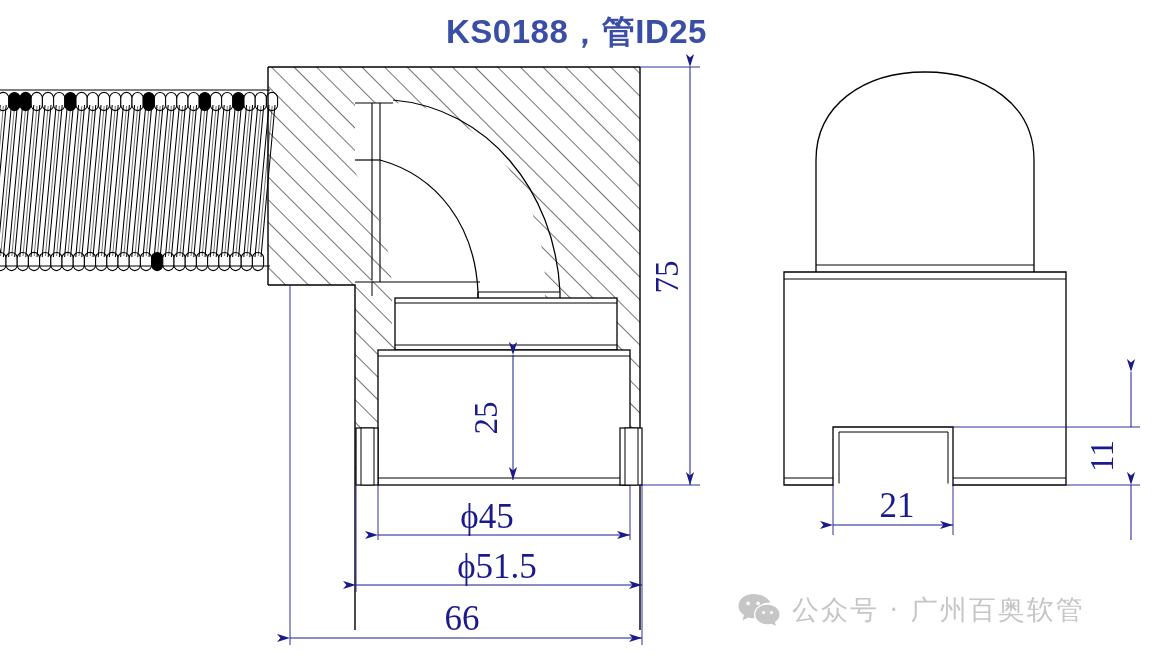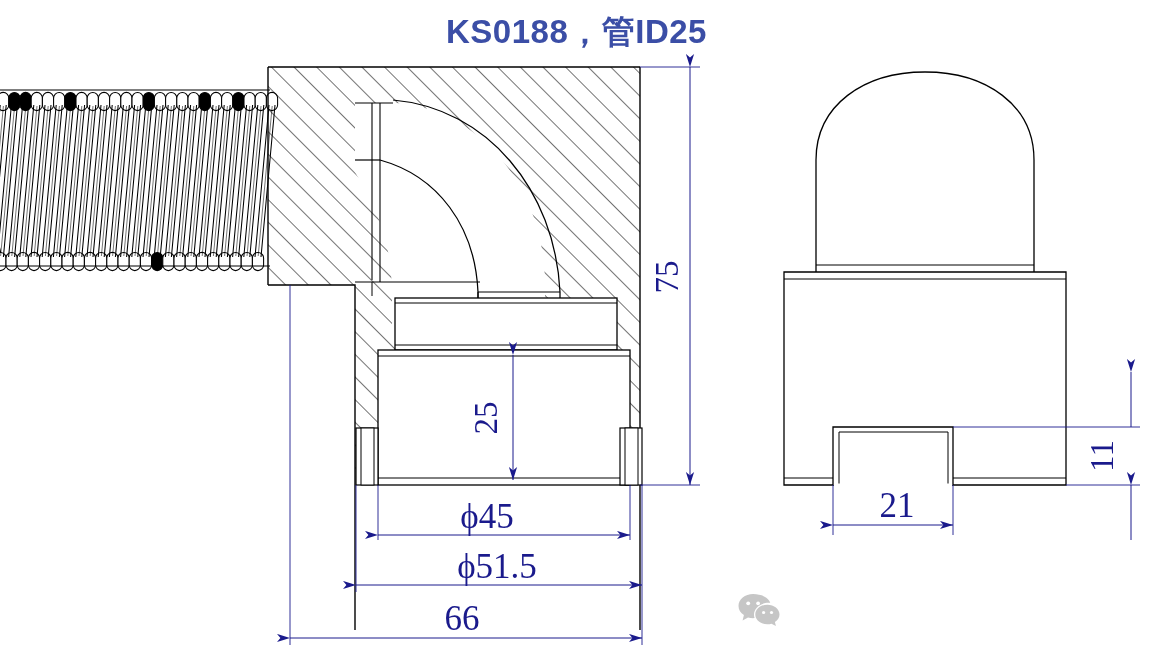--- a/index.html
+++ b/index.html
@@ -317,15 +317,16 @@
                c1.6,0.5 3.4,0.8 5.2,0.8 c0.5,0 0.9,0 1.4,-0.1 c-0.4,-1.1 -0.6,-2.2 -0.6,-3.4
                c0,-6.6 6.6,-11.9 14.6,-11.9 c0.6,0 1.1,0 1.6,0.1 C32.1,6 24.8,2 16.2,2 Z" fill="#c6c6c6"></path>
       <circle cx="11.2" cy="11.3" r="1.9" fill="#ffffff"></circle>
       <circle cx="21.1" cy="11.3" r="1.9" fill="#ffffff"></circle>
       <path d="M42.5,22.5 c0,-5.4 -5.4,-9.8 -12.1,-9.8 c-6.7,0 -12.1,4.4 -12.1,9.8
                c0,5.4 5.4,9.8 12.1,9.8 c1.4,0 2.8,-0.2 4.1,-0.6 l4.4,2.4 l-1,-4.1
                C40.7,28.1 42.5,25.5 42.5,22.5 Z" fill="#c6c6c6"></path>
       <circle cx="26.6" cy="20.5" r="1.6" fill="#ffffff"></circle>
       <circle cx="34.5" cy="20.5" r="1.6" fill="#ffffff"></circle>
     </svg>
+    <span class="wm-text">公众号 · 广州百奥软管</span>
   </div>
 
 </div>
 
 </body></html>

